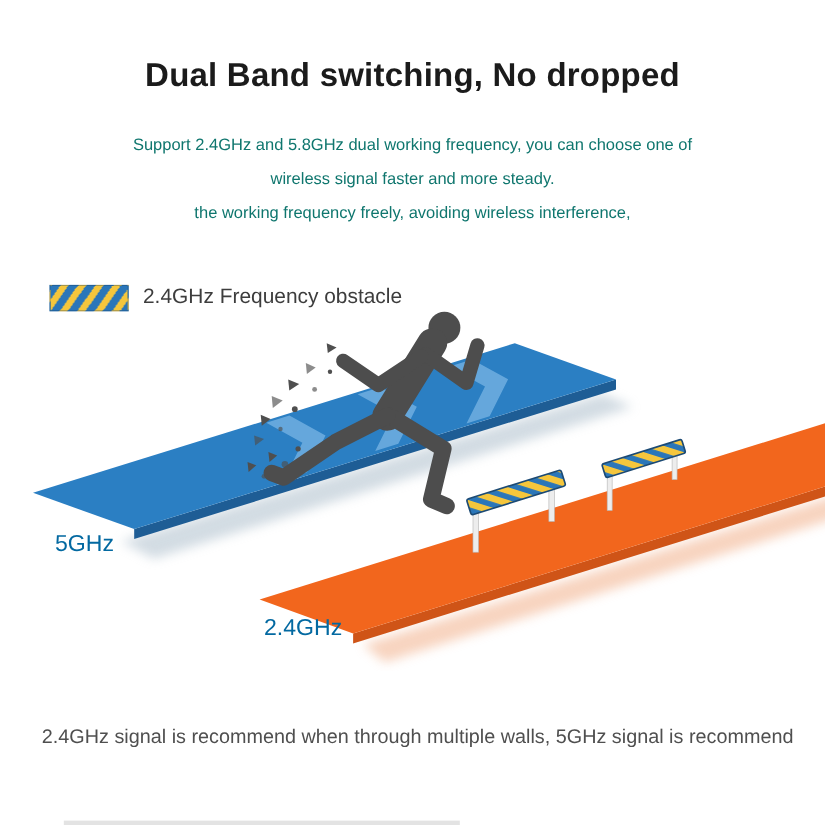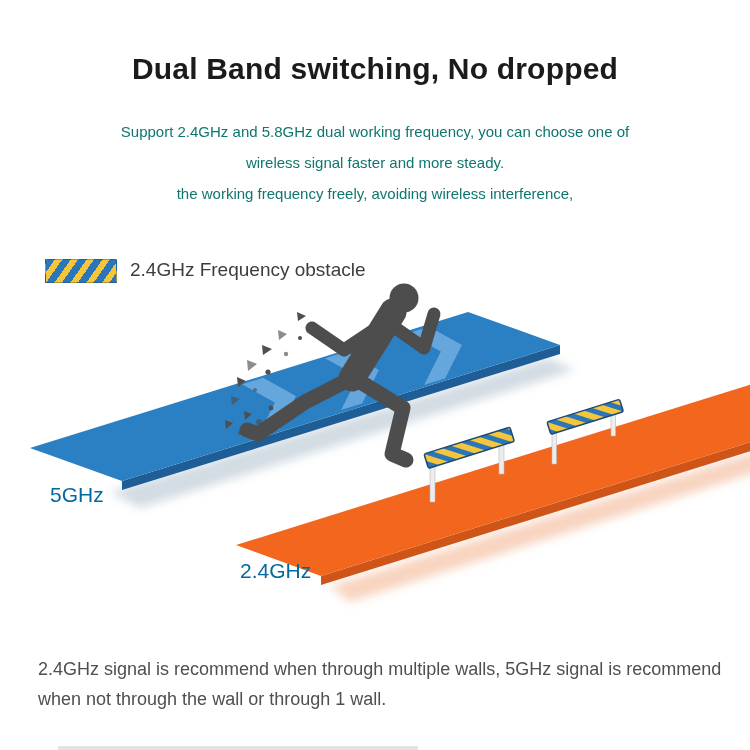--- a/index.html
+++ b/index.html
@@ -135,17 +135,16 @@
         <path d="M352 128 L305 152 L258 184 L247 180" stroke-width="15"></path>
       </g>
     </svg>
 
     <span class="track-label label-5g">5GHz</span>
     <span class="track-label label-24g">2.4GHz</span>
   </div>
 
   <div class="footer">
     <div>2.4GHz signal is recommend when through multiple walls, 5GHz signal is recommend</div>
-    <div>when not through the wall or through 1 wall.</div>
   </div>
 
   <div class="bottom-edge"></div>
 </div>
 
 </body></html>

